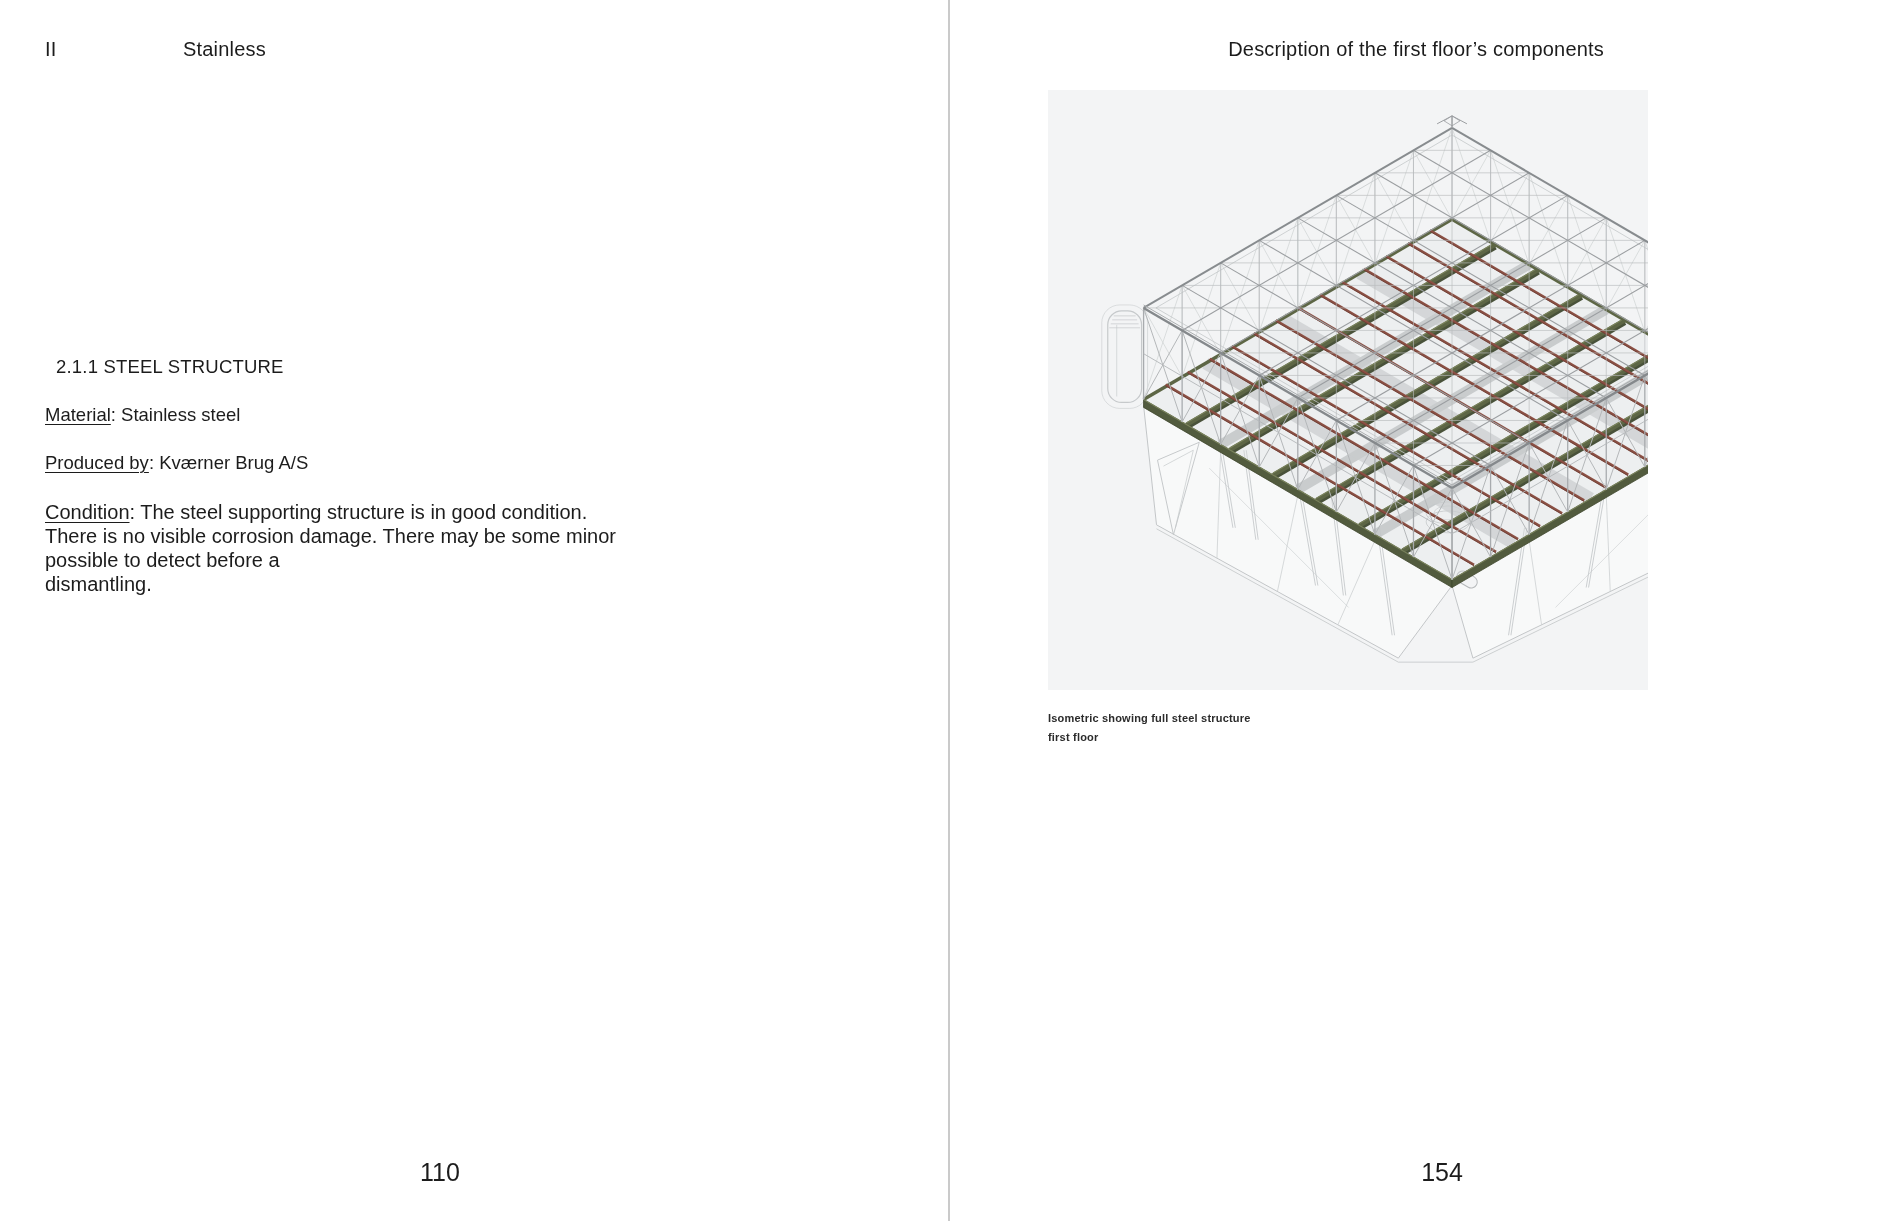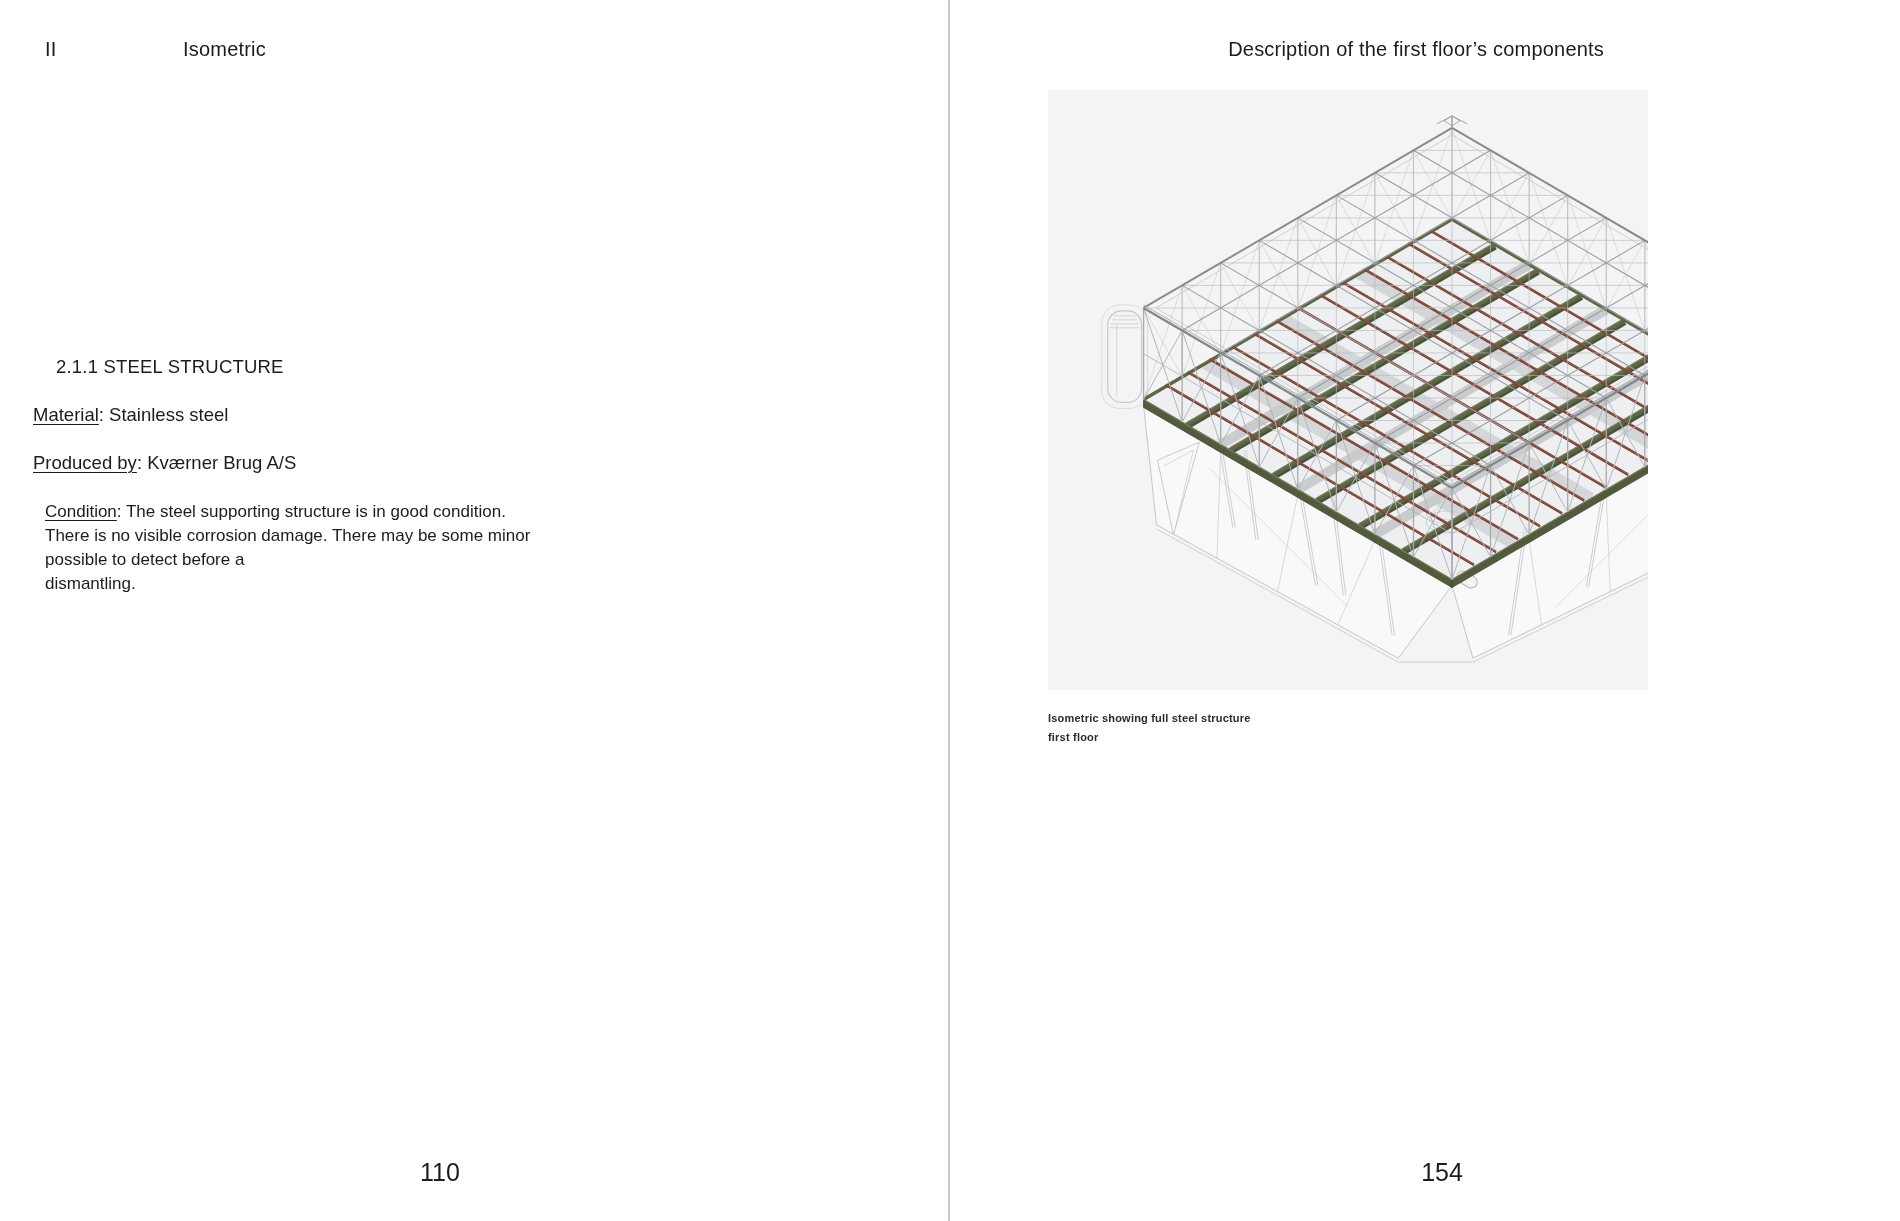--- a/index.html
+++ b/index.html
@@ -3,42 +3,42 @@
 <meta charset="utf-8">
 <style>
   html,body{margin:0;padding:0;background:#ffffff;}
   .sheet{position:relative;width:1648px;height:1221px;background:#ffffff;overflow:hidden;
          font-family:"Liberation Sans","DejaVu Sans",sans-serif;color:#1c1c1c;}
   .abs{position:absolute;}
   .hdr{font-size:20px;letter-spacing:.2px;}
   .hdr-right{right:44px;top:38px;text-align:right;}
   .divider{left:948px;top:0;width:2px;height:1221px;background:#cacaca;}
   .title{left:45px;top:356px;font-size:18.5px;letter-spacing:.2px;margin-left:11px;}
-  .row{left:33px;font-size:18.5px;}
+  .row{left:45px;font-size:18.5px;}
   .row-material{top:404px;}
   .row-produced{top:452px;}
-  .cond{left:45px;top:500px;font-size:17px;line-height:24px;width:580px;}
+  .cond{left:45px;top:500px;font-size:20px;line-height:24px;width:580px;}
   .ul{text-decoration:underline;text-underline-offset:3px;text-decoration-thickness:1.2px;}
   .pagenum{top:1158px;font-size:25px;width:120px;text-align:center;}
   .pn-left{left:380px;}
   .pn-right{left:1382px;}
   .figure-box{left:1048px;top:90px;width:820px;height:600px;background:#f3f4f5;}
   .caption{left:1048px;font-size:11px;font-weight:700;color:#2b2b2b;letter-spacing:.2px;margin-top:8px;}
   .cap1{top:704px;}
   .cap2{top:723px;}
   svg{display:block;}
 </style>
 </head>
 <body>
 
 <div class="sheet">
 
   <div>
     <span class="abs hdr" style="left:45px;top:38px;">II</span>
-    <span class="abs hdr" style="left:183px;top:38px;">Isometric</span>
+    <span class="abs hdr" style="left:183px;top:38px;">Stainless</span>
 
     <div class="abs title">2.1.1 STEEL STRUCTURE</div>
 
     <div class="abs row row-material">
       <span class="ul">Material</span><span>: Stainless steel</span>
     </div>
 
     <div class="abs row row-produced">
       <span class="ul">Produced by</span><span>: Kværner Brug A/S</span>
     </div>

